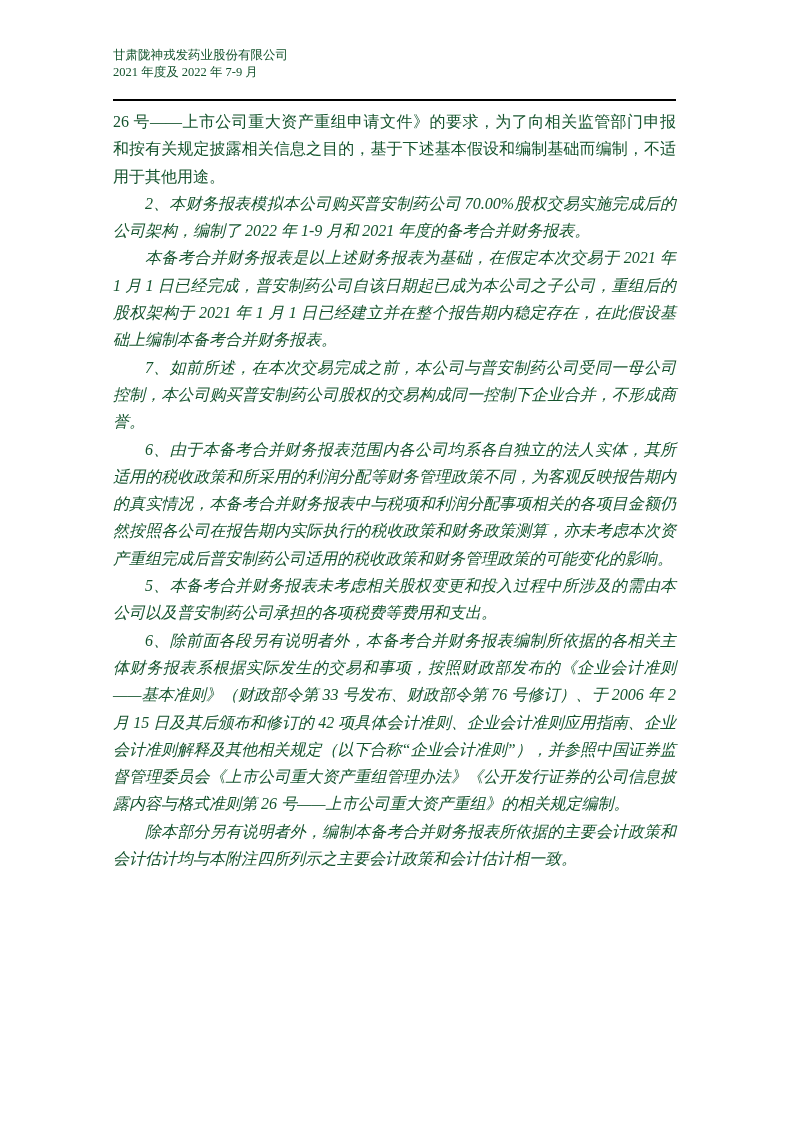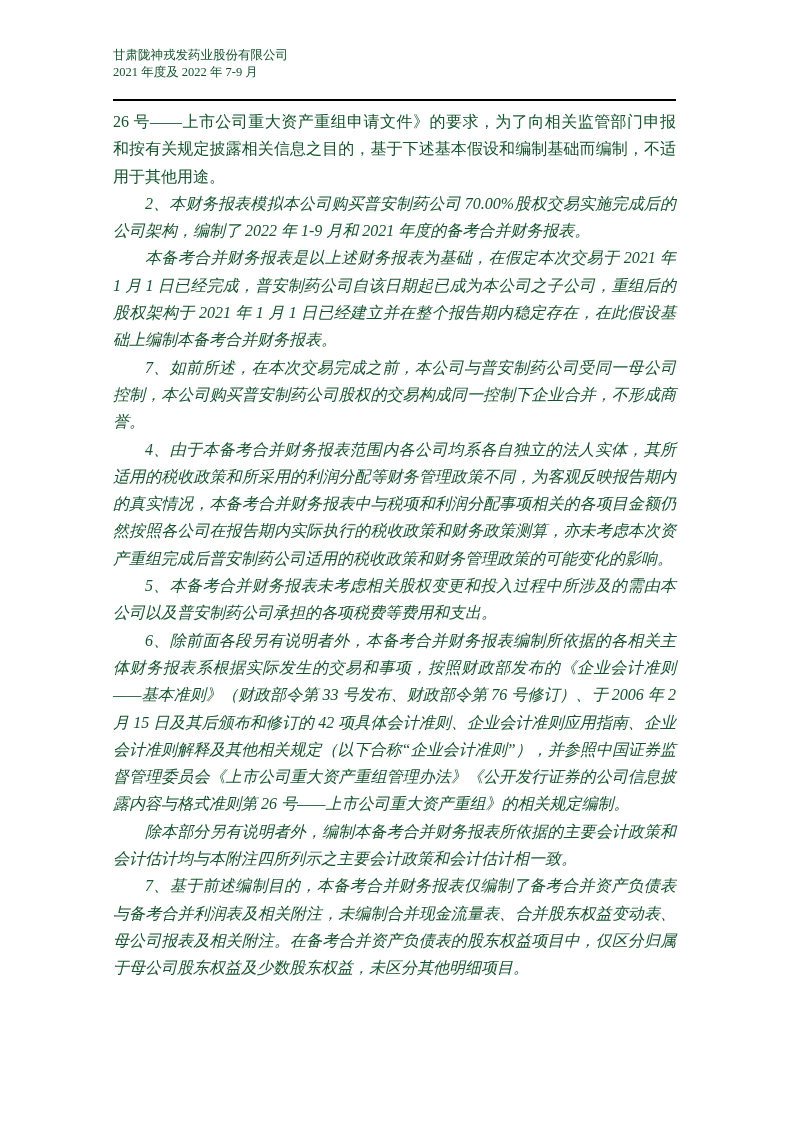--- a/index.html
+++ b/index.html
@@ -61,24 +61,23 @@
     <div>2021 年度及 2022 年 7-9 月</div>
   </div>
 
   <div class="header-rule"></div>
 
   <div class="doc-body">
     <p>26 号——上市公司重大资产重组申请文件》的要求，为了向相关监管部门申报和按有关规定披露相关信息之目的，基于下述基本假设和编制基础而编制，不适用于其他用途。</p>
     <p class="indent">2、本财务报表模拟本公司购买普安制药公司 70.00%股权交易实施完成后的公司架构，编制了 2022 年 1-9 月和 2021 年度的备考合并财务报表。</p>
     <p class="indent">本备考合并财务报表是以上述财务报表为基础，在假定本次交易于 2021 年 1 月 1 日已经完成，普安制药公司自该日期起已成为本公司之子公司，重组后的股权架构于 2021 年 1 月 1 日已经建立并在整个报告期内稳定存在，在此假设基础上编制本备考合并财务报表。</p>
     <p class="indent">7、如前所述，在本次交易完成之前，本公司与普安制药公司受同一母公司控制，本公司购买普安制药公司股权的交易构成同一控制下企业合并，不形成商誉。</p>
-    <p class="indent">4、由于本备考合并财务报表范围内各公司均系各自独立的法人实体，其所适用的税收政策和所采用的利润分配等财务管理政策不同，为客观反映报告期内的真实情况，本备考合并财务报表中与税项和利润分配事项相关的各项目金额仍然按照各公司在报告期内实际执行的税收政策和财务政策测算，亦未考虑本次资产重组完成后普安制药公司适用的税收政策和财务管理政策的可能变化的影响。</p>
+    <p class="indent">6、由于本备考合并财务报表范围内各公司均系各自独立的法人实体，其所适用的税收政策和所采用的利润分配等财务管理政策不同，为客观反映报告期内的真实情况，本备考合并财务报表中与税项和利润分配事项相关的各项目金额仍然按照各公司在报告期内实际执行的税收政策和财务政策测算，亦未考虑本次资产重组完成后普安制药公司适用的税收政策和财务管理政策的可能变化的影响。</p>
     <p class="indent">5、本备考合并财务报表未考虑相关股权变更和投入过程中所涉及的需由本公司以及普安制药公司承担的各项税费等费用和支出。</p>
     <p class="indent">6、除前面各段另有说明者外，本备考合并财务报表编制所依据的各相关主体财务报表系根据实际发生的交易和事项，按照财政部发布的《企业会计准则——基本准则》（财政部令第 33 号发布、财政部令第 76 号修订）、于 2006 年 2 月 15 日及其后颁布和修订的 42 项具体会计准则、企业会计准则应用指南、企业会计准则解释及其他相关规定（以下合称“企业会计准则”），并参照中国证券监督管理委员会《上市公司重大资产重组管理办法》《公开发行证券的公司信息披露内容与格式准则第 26 号——上市公司重大资产重组》的相关规定编制。</p>
     <p class="indent">除本部分另有说明者外，编制本备考合并财务报表所依据的主要会计政策和会计估计均与本附注四所列示之主要会计政策和会计估计相一致。</p>
-    <p class="indent">7、基于前述编制目的，本备考合并财务报表仅编制了备考合并资产负债表与备考合并利润表及相关附注，未编制合并现金流量表、合并股东权益变动表、母公司报表及相关附注。在备考合并资产负债表的股东权益项目中，仅区分归属于母公司股东权益及少数股东权益，未区分其他明细项目。</p>
   </div>
 
   <div class="doc-footer">
     <span>财务报表附注 第 4 页</span>
   </div>
 
 </div>
 
 </body></html>

